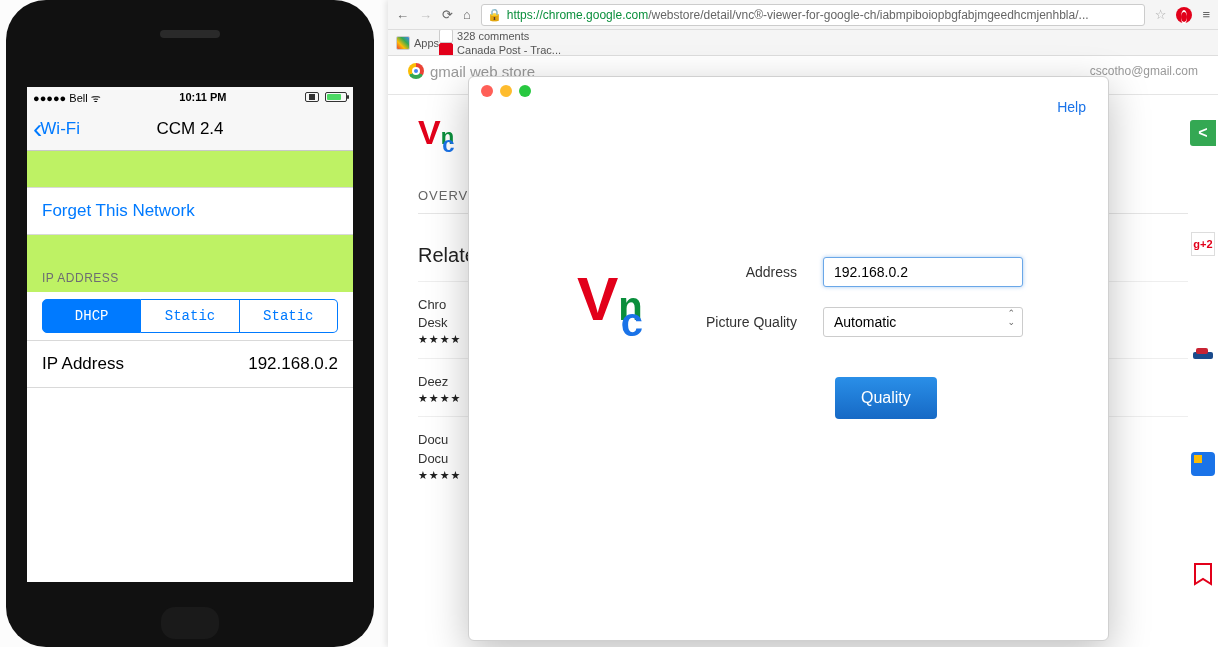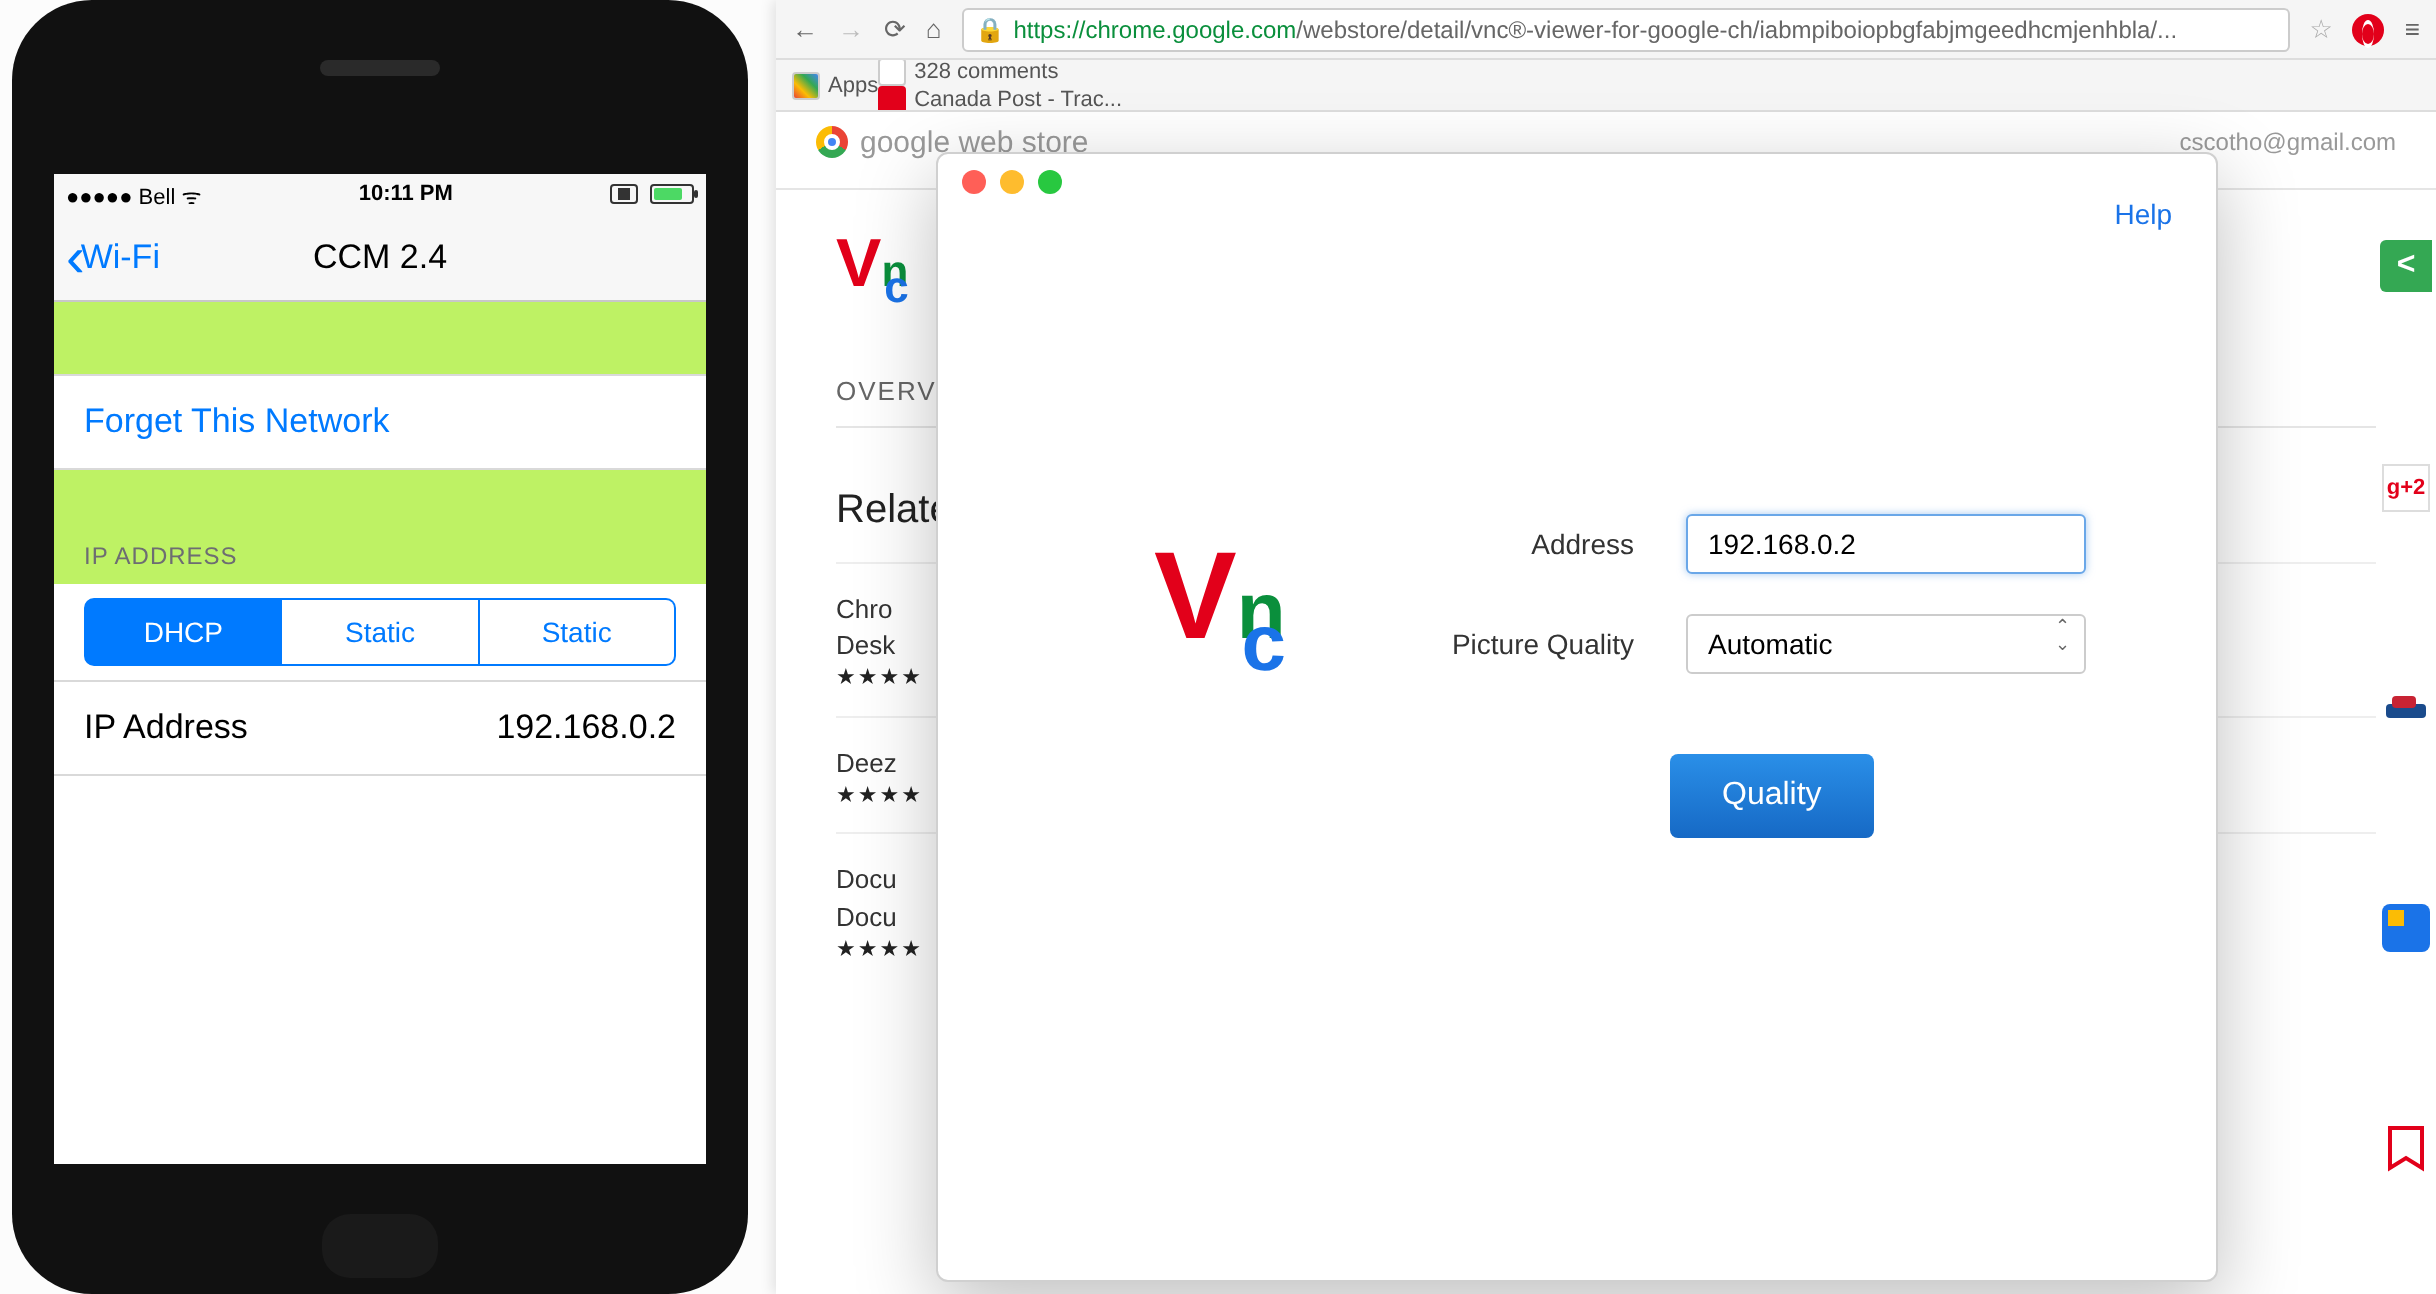--- a/index.html
+++ b/index.html
@@ -22,21 +22,21 @@
   .navback { position: absolute; left: 6px; color: #007aff; font-size: 17px; display: flex; align-items: center; cursor: pointer; }
   .navback .chev { font-size: 28px; line-height: 1; margin-right: -2px; font-weight: 300; }
   .navtitle { font-size: 17px; font-weight: 500; color: #000; }
 
   .cell { background: #fff; border-top: 1px solid #d9d9d9; border-bottom: 1px solid #d9d9d9; padding: 13px 15px; font-size: 17px; }
   .cell.link { color: #007aff; cursor: pointer; }
   .section-gap { height: 36px; }
   .section-label { font-size: 12px; color: #6d6d72; padding: 0 15px 7px; text-transform: uppercase; letter-spacing: .5px; }
 
   .seg-group { display: flex; border-bottom: 1px solid #d9d9d9; background:#fff; }
-  .seg { flex: 1; text-align: center; padding: 8px 0; font-size: 14px; color: #007aff; border: 1px solid #007aff; margin: 7px 0; cursor: pointer; }
+  .seg { flex: 1; text-align: center; padding: 8px 0; font-size: 14px; color: #007aff; border: 1px solid #007aff; margin: 7px 0; cursor: pointer; font-family: Liberation Mono, monospace; }
   .seg:first-child { border-radius: 5px 0 0 5px; margin-left: 15px; }
   .seg:last-child { border-radius: 0 5px 5px 0; margin-right: 15px; }
   .seg + .seg { border-left: none; }
   .seg.active { background: #007aff; color: #fff; }
 
   .kv { background: #fff; border-bottom: 1px solid #d9d9d9; padding: 13px 15px; display: flex; justify-content: space-between; font-size: 17px; }
   .kv .val { color: #000; }
 
   .home-btn { position: absolute; bottom: 8px; left: 50%; transform: translateX(-50%); width: 58px; height: 32px; background: #1a1a1a; border-radius: 14px; }
 
@@ -82,21 +82,21 @@
   .gplus-btn { width: 24px; height: 24px; border:1px solid #ddd; color:#e2001a; font-size:11px; font-weight:bold; display:flex; align-items:center; justify-content:center; cursor:pointer;}
   .glyph { width: 24px; height: 24px; }
 
   
   .modal { position: absolute; left: 80px; top: 76px; width: 641px; bottom: 6px; background: #fff; border: 1px solid #d0d0d0; border-radius: 6px; box-shadow: 0 12px 40px rgba(0,0,0,.25); }
   .mac-lights { position: absolute; top: 8px; left: 12px; display: flex; gap: 7px; }
   .light { width: 12px; height: 12px; border-radius: 50%; }
   .light.r { background: #ff5f57; } .light.y { background: #febc2e; } .light.g { background: #28c840; }
   .help { position: absolute; top: 22px; right: 22px; color: #1a73e8; font-size: 14px; cursor: pointer; }
 
-  .form { position: absolute; top: 180px; left: 108px; right: 60px; display: grid; grid-template-columns: 240px 1fr; gap: 20px 26px; align-items: center; }
+  .form { position: absolute; top: 180px; left: 88px; right: 60px; display: grid; grid-template-columns: 240px 1fr; gap: 20px 26px; align-items: center; }
   .form-label { text-align: right; font-size: 14px; color: #333; }
   .form-input { height: 30px; border: 1px solid #6aa7e8; border-radius: 3px; padding: 0 10px; font-size: 14px; width: 200px; outline:none; box-shadow: 0 0 4px rgba(106,167,232,.6);}
   .form-select { height: 30px; border: 1px solid #ccc; border-radius: 3px; padding: 0 10px; font-size: 14px; width: 200px; background:#fff; appearance:none; position:relative;}
   .select-wrap{position:relative; width:200px;}
   .select-wrap::after{content:"⌃\A⌄"; white-space:pre; position:absolute; right:8px; top:2px; font-size:9px; color:#666; line-height:1;}
 
   .connect { position: absolute; top: 300px; left: 366px; padding: 12px 26px; background: linear-gradient(#2a8fe8,#1669c5); color: #fff; border: none; border-radius: 4px; font-size: 16px; cursor: pointer; }
   .modal-logo{ position:absolute; top:186px; left:108px;}
 </style>
 </head>
@@ -173,21 +173,21 @@
         </span>
         <span class="bm" style="margin-right: 16px;">
           <span class="bm-icon red"></span>
           <span>Canada Post - Trac...</span>
         </span>
       </span>
   </div>
   <div class="store-header">
     <span class="left">
       <span class="chrome-icon"></span>
-      <span>google web store</span>
+      <span>gmail web store</span>
     </span>
     <span style="font-size:12px;">cscotho@gmail.com</span>
   </div>
   <div class="divider"></div>
 
   <div class="page-body">
     <span class="vnc-logo">
       <span class="vnc-V">V</span>
         <span class="vnc-n">n</span>
         <span class="vnc-c">c</span>

